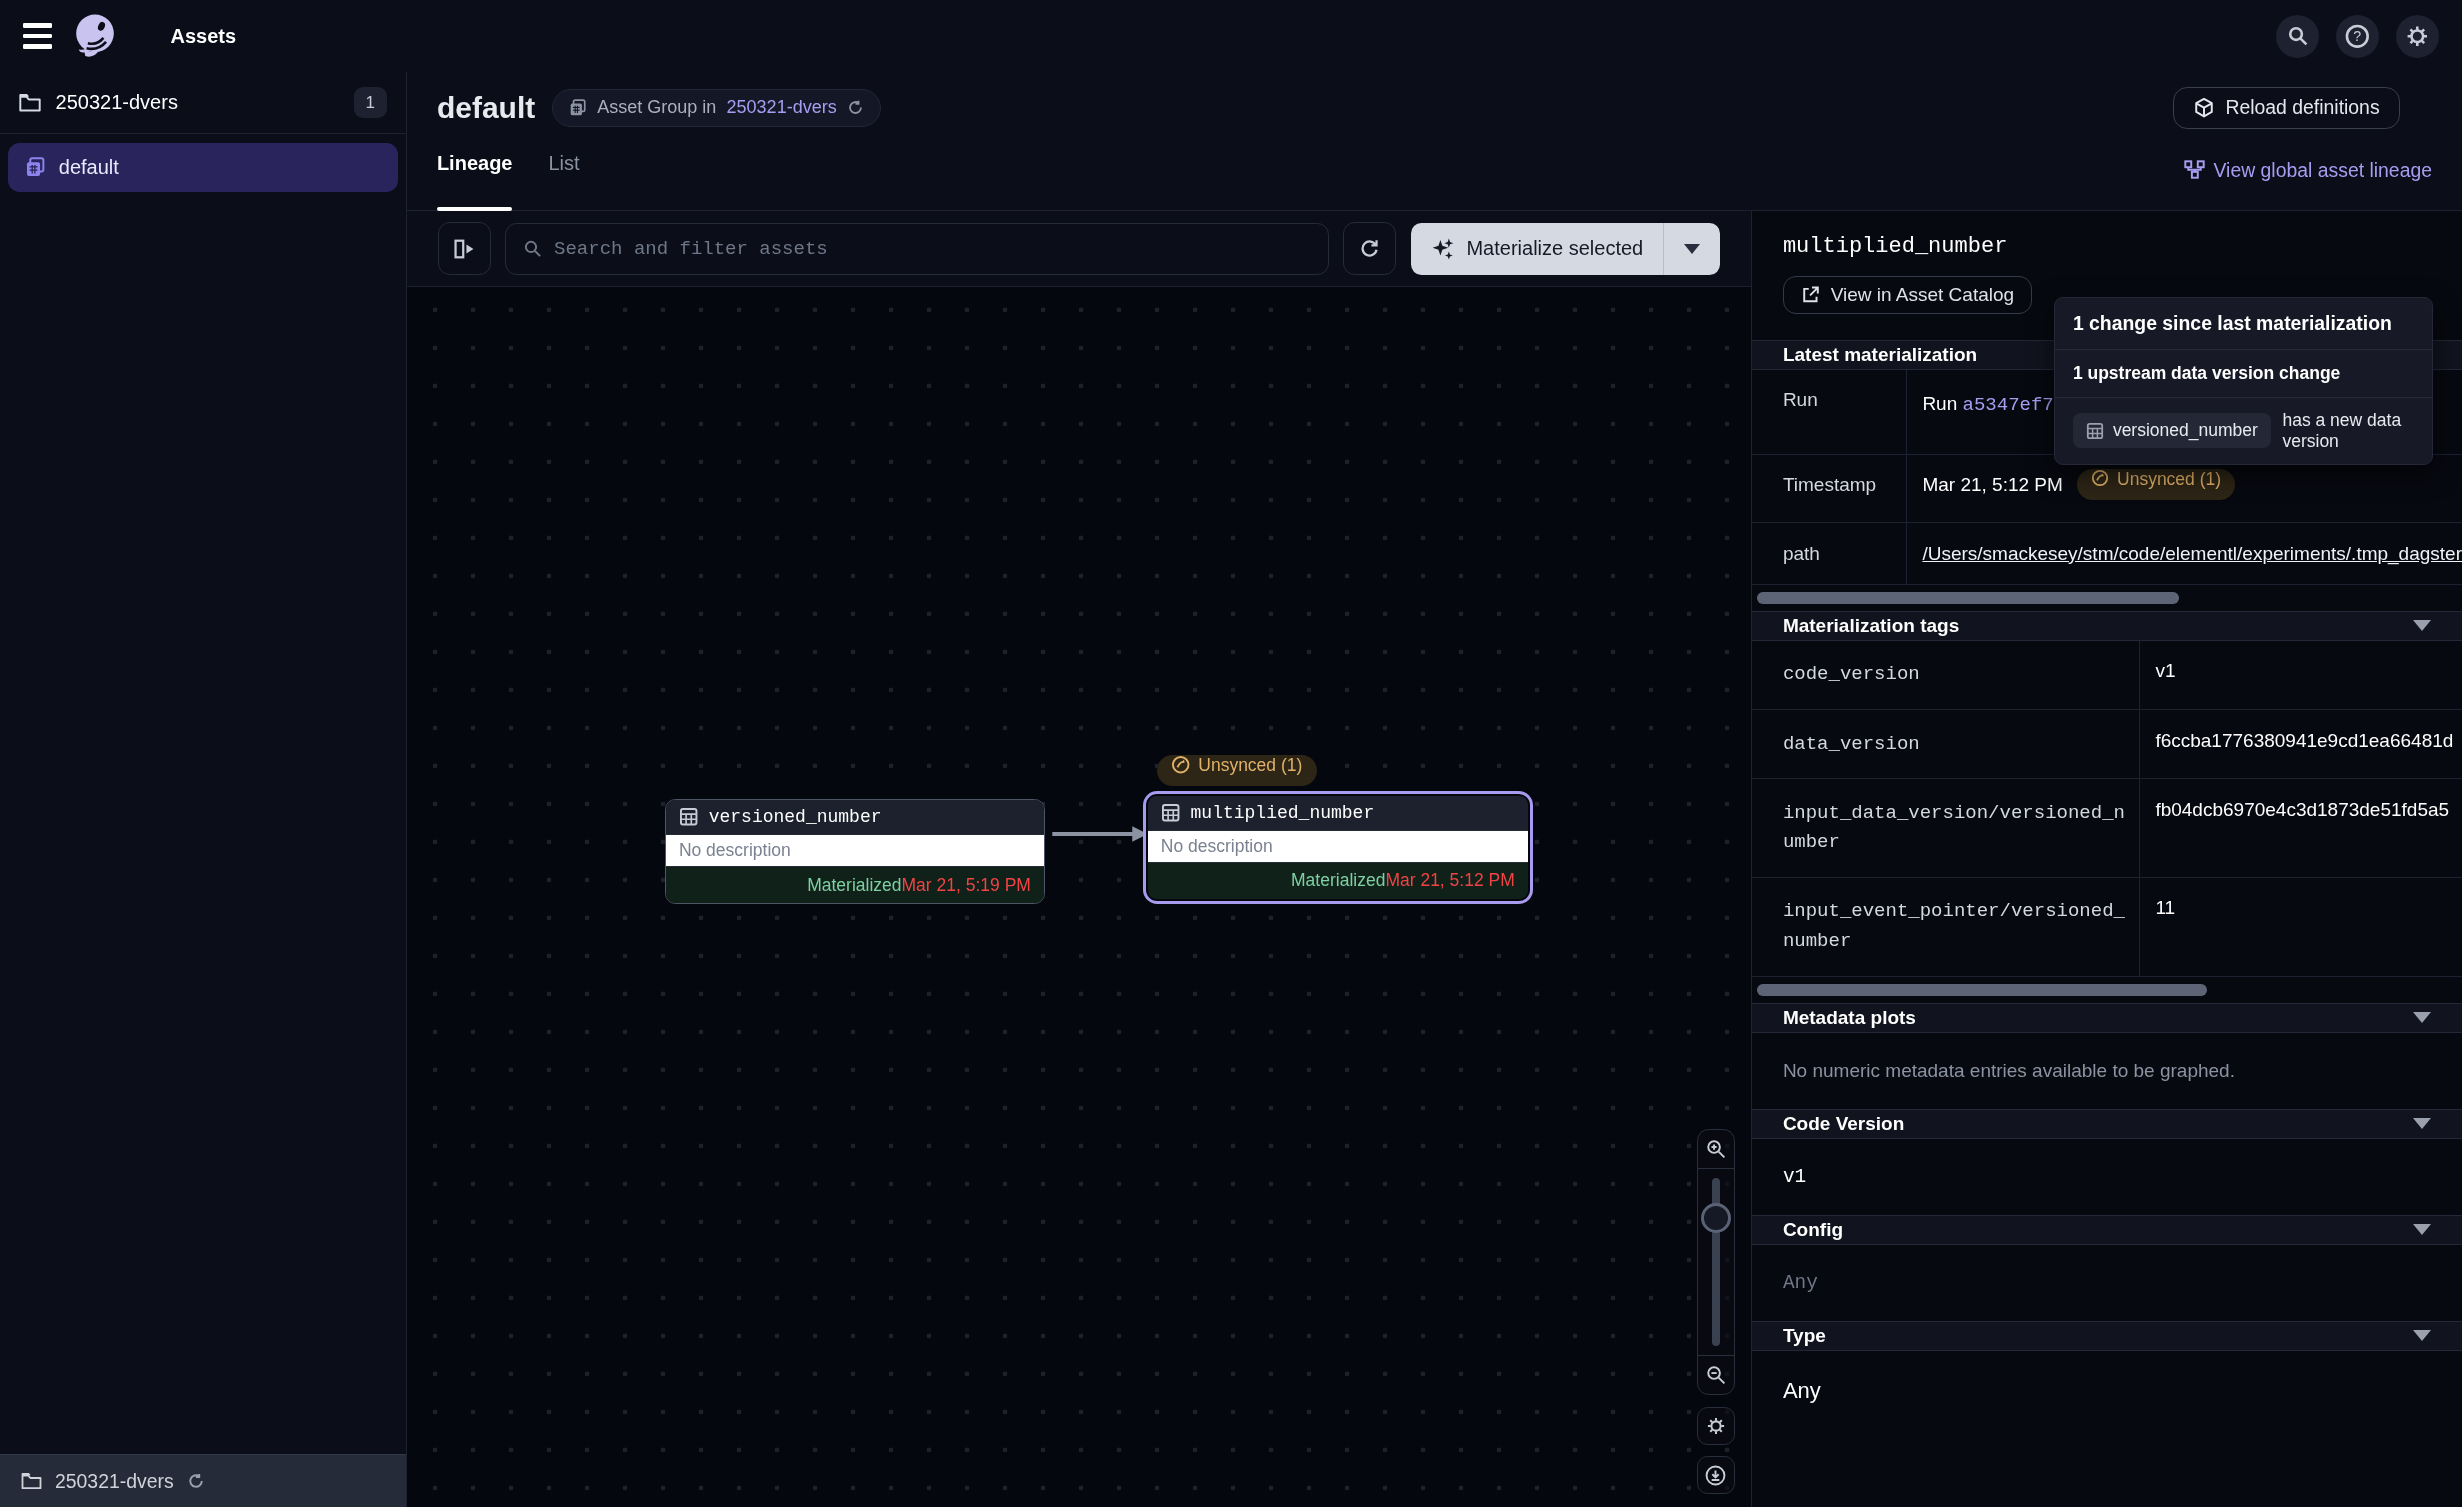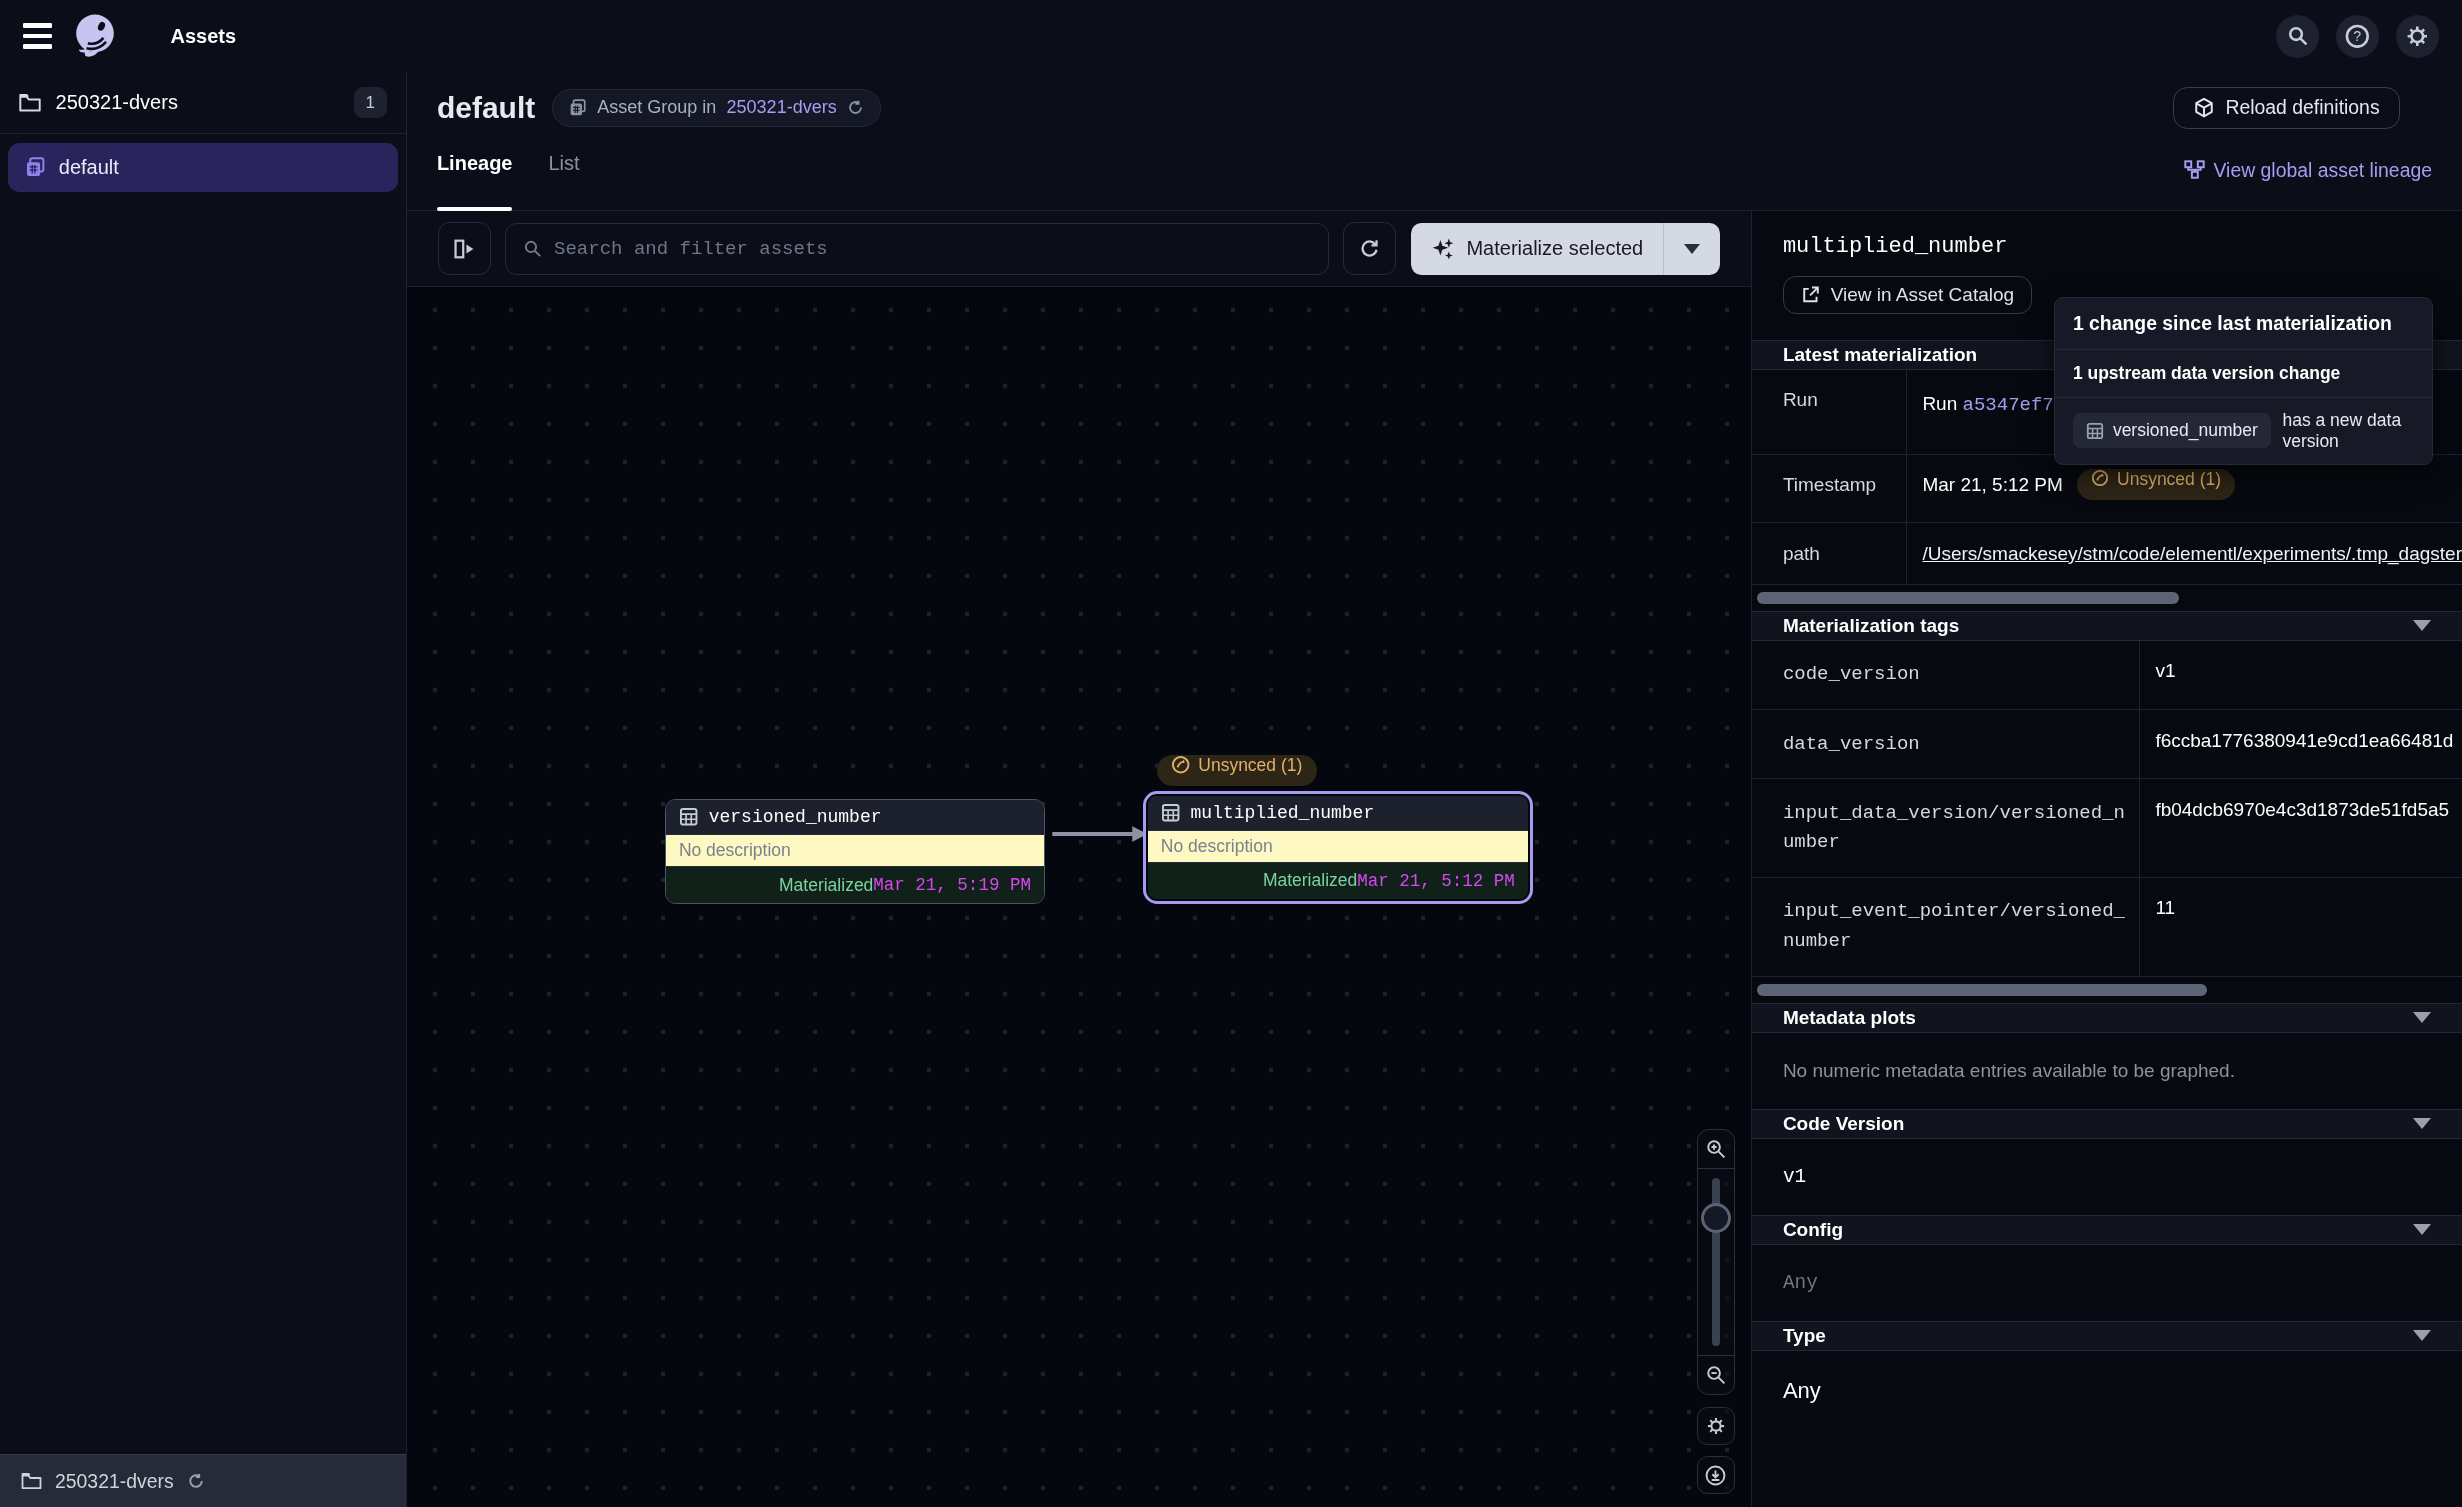--- a/index.html
+++ b/index.html
@@ -65,24 +65,24 @@
   .matbtn .msep{width:1.3px;height:52px;background:#b9bec9;}
   .matbtn .mdrop{width:56px;display:flex;align-items:center;justify-content:center;}
   .caret{width:0;height:0;border-left:8.4px solid transparent;border-right:8.4px solid transparent;border-top:10.4px solid #2a2e3c;}
 
   
   .graph{flex:1;position:relative;background:var(--bg2);background-image:radial-gradient(circle,#1d212c 2.3px,transparent 2.6px);background-size:38px 38px;background-position:9px 3.9px;overflow:hidden;}
   .gnode{position:absolute;width:380px;border:1.9px solid #4e5564;border-radius:10.4px;overflow:hidden;background:#0a0c14;}
   .selwrap{position:absolute;border:3.9px solid #a79aef;border-radius:14.2px;padding:1.9px;background:var(--bg2);}
   .selwrap .gnode{position:static;border:none;border-radius:8.4px;width:380px;}
   .gn-head{height:34px;background:#1d212d;display:flex;align-items:center;gap:10.4px;padding:0 13px;font-size:18px;color:#fff;}
-  .gn-desc{height:33px;display:flex;align-items:center;padding:0 13px;font-size:17.5px;color:#7a8190;border-top:1.3px solid #262b38;border-bottom:1.3px solid #262b38;background:#fef9c3;}
+  .gn-desc{height:33px;display:flex;align-items:center;padding:0 13px;font-size:17.5px;color:#7a8190;border-top:1.3px solid #262b38;border-bottom:1.3px solid #262b38;background:#ffffff;}
   .gn-foot{height:36px;background:#10211a;display:flex;align-items:center;justify-content:flex-end;padding:0 13px;font-size:17.5px;}
   .gn-foot .st{color:var(--green);}
-  .gn-foot .ts{color:#d946ef;font-family:Liberation Mono, monospace;}
+  .gn-foot .ts{color:#ef4444;}
   .unsync{display:inline-flex;align-items:flex-start;gap:7.8px;height:31px;border-radius:15.5px;background:#2d2516;color:var(--amber);font-size:17.5px;padding:0 14.2px;}
   .arrowsvg{position:absolute;}
 
   
   .zoomwidget{position:absolute;left:1290px;top:842px;width:38px;border:1.3px solid #2a2f3d;border-radius:11.6px;display:flex;flex-direction:column;align-items:center;background:rgba(10,12,20,.6);}
   .zw-btn{width:100%;height:38px;display:flex;align-items:center;justify-content:center;cursor:pointer;}
   .zw-slider{width:100%;height:188px;border-top:1.3px solid #2a2f3d;border-bottom:1.3px solid #2a2f3d;position:relative;display:flex;justify-content:center;}
   .zw-track{position:absolute;top:9px;bottom:9px;width:8.4px;background:#3a4150;border-radius:4.5px;}
   .zw-thumb{position:absolute;top:34px;left:50%;transform:translateX(-50%);width:30px;height:30px;border-radius:50%;background:#151926;border:3.9px solid #5a6375;cursor:grab;}
   .gbtn{position:absolute;left:1290px;width:38px;height:38px;border:1.3px solid #2a2f3d;border-radius:10.4px;display:flex;align-items:center;justify-content:center;cursor:pointer;background:rgba(10,12,20,.6);}

